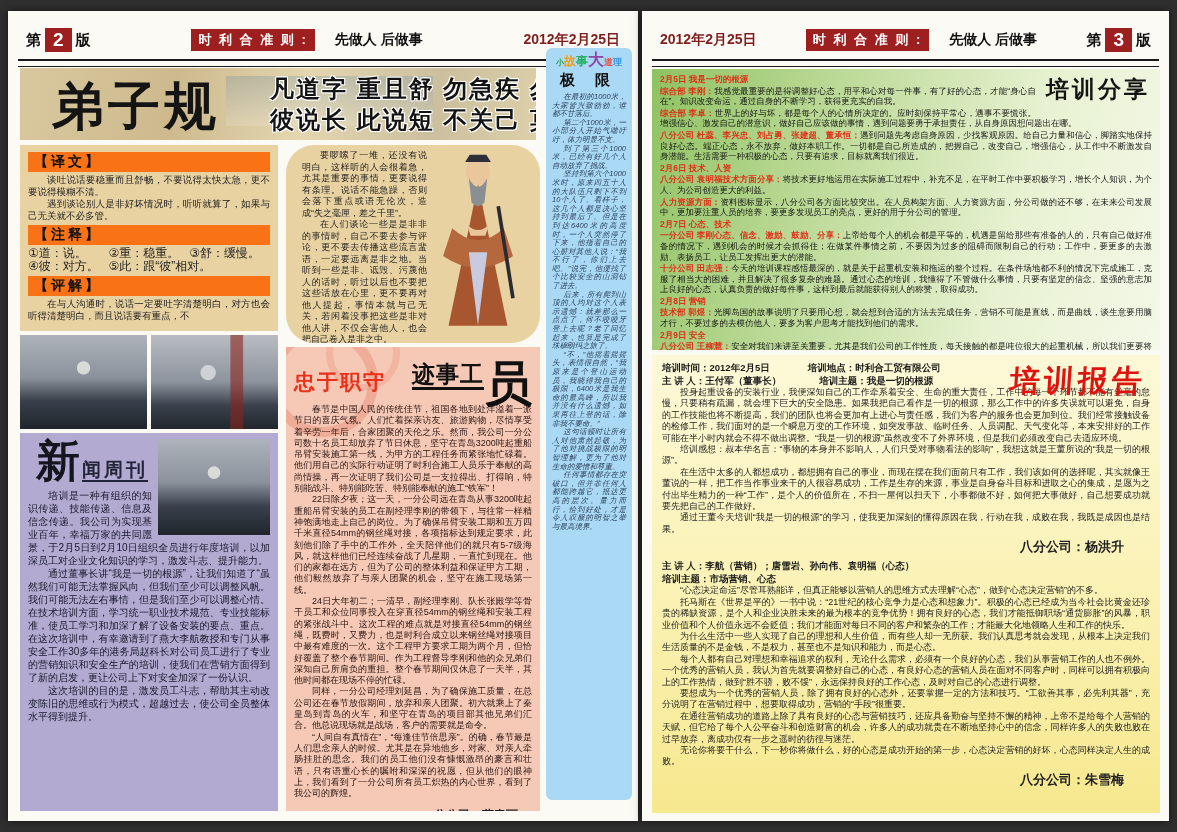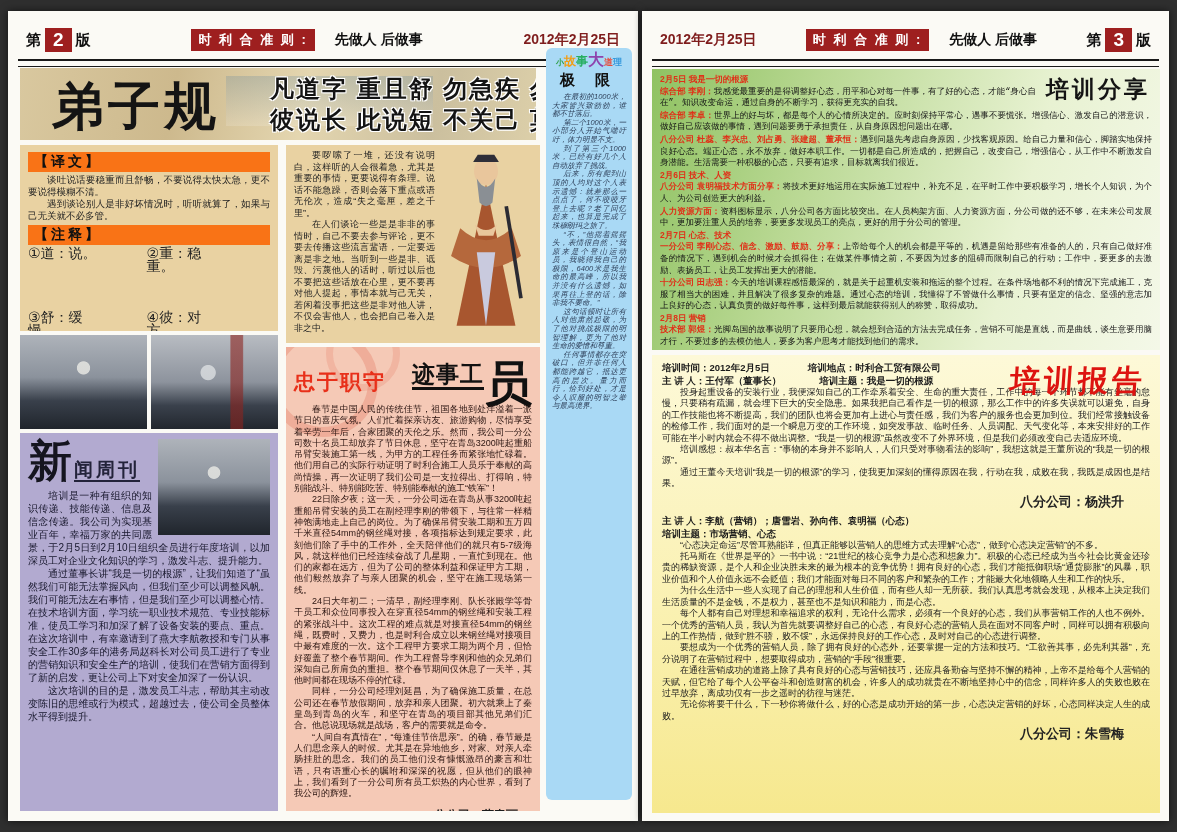--- a/index.html
+++ b/index.html
@@ -24,45 +24,45 @@
   .banner::after{content:"";position:absolute;left:40%;top:8px;width:40%;height:70%;background:linear-gradient(180deg,rgba(90,130,160,.25),rgba(255,255,255,.15));}
   .dz-title{position:absolute;left:20px;top:4px;font-size:52px;font-weight:900;color:#141414;letter-spacing:4px;margin-left:12px;}
   .dz-verse{position:absolute;left:250px;top:5px;font-size:24px;font-weight:900;color:#141414;line-height:31px;letter-spacing:2px;white-space:nowrap;z-index:2;
     text-shadow:1px 1px 0 #fff,-1px -1px 0 #fff,1px -1px 0 #fff,-1px 1px 0 #fff;}
 
   
   .tanL{position:absolute;top:134px;left:12px;width:258px;height:186px;background:#e9d2a2;padding:4px 8px;box-sizing:border-box;overflow:hidden;}
   .bar{background:#f97316;color:#111;font-weight:bold;font-size:14px;letter-spacing:3px;padding:1px 6px;margin:3px 0 2px;}
   .tanL p{margin:0;font-size:9.5px;line-height:12px;color:#222;text-align:justify;}
   .ind{text-indent:2em;}
-  .zgrid{display:flex;flex-wrap:wrap;font-size:14px;line-height:13px;color:#222;gap:38px;}
+  .zgrid{display:flex;flex-wrap:wrap;font-size:12px;line-height:13px;color:#222;}
   .zgrid span{width:33.3%;}
   .zgrid span.wide{width:50%;}
 
   
   .photos{position:absolute;top:324px;left:12px;width:258px;height:94px;display:flex;gap:4px;}
   .photo{background:
      radial-gradient(circle at 50% 35%, rgba(235,235,230,.8) 0 7%, transparent 8%),
      linear-gradient(180deg,#aeb3ba 0%,#8b929c 45%,#39404b 70%,#20252c 100%);}
   .photos .photo{flex:1;}
   .ph2{background:
      linear-gradient(90deg,transparent 62%, rgba(140,35,30,.6) 63%, rgba(140,35,30,.6) 72%, transparent 73%),
      radial-gradient(circle at 45% 40%, rgba(225,228,230,.75) 0 8%, transparent 9%),
      linear-gradient(180deg,#b8bcc2 0%,#8d939d 50%,#3a414c 75%,#22272e 100%);}
 
   
   .purple{position:absolute;top:422px;left:12px;width:258px;height:378px;background:#b2aad0;padding:6px 8px;box-sizing:border-box;overflow:hidden;}
   .ph3{float:right;width:112px;height:96px;margin:0 0 4px 6px;}
-  .nw-head{margin:2px 0 6px;}
+  .nw-head{margin:2px 8px 6px;}
   .nw-big{font-size:44px;font-weight:900;color:#15151f;line-height:40px;}
   .nw-rest{font-size:19px;font-weight:900;color:#23233a;letter-spacing:3px;border-bottom:2px solid #23233a;margin-left:2px;}
   .purple p{margin:0;font-size:10px;line-height:13px;color:#17172c;text-align:justify;}
 
   
-  .tanM{position:absolute;top:134px;left:278px;width:254px;height:198px;background:#e9d2a2;padding:5px 8px;box-sizing:border-box;overflow:hidden;}
+  .tanM{position:absolute;top:134px;left:278px;width:254px;height:198px;background:#e9d2a2;padding:5px 16px;box-sizing:border-box;overflow:hidden;border-radius:28px;}
   .tanM p{margin:0;font-size:9px;line-height:11.5px;color:#222;text-align:justify;}
   .confucius{float:right;width:92px;height:186px;margin:0 0 2px 5px;}
 
   
   .pink{position:absolute;top:336px;left:278px;width:254px;height:464px;background:#f5c9b6;padding:5px 8px;box-sizing:border-box;overflow:hidden;}
   .pink::before{content:"";position:absolute;left:-18px;top:-20px;width:90px;height:90px;border:10px solid rgba(226,110,85,.30);border-radius:50%;}
   .pink::after{content:"";position:absolute;left:40px;top:-30px;width:60px;height:60px;border:7px solid rgba(226,110,85,.22);border-radius:50%;}
   .pink-head{position:relative;height:52px;z-index:2;}
   .loyal{position:absolute;left:0;top:16px;color:#e8301a;font-size:21px;font-weight:900;letter-spacing:2px;}
   .deeds{position:absolute;right:0;top:0;}
@@ -82,21 +82,21 @@
   .story-mast .c5{font-size:9px;color:#3498db;}
   .story-title{text-align:center;font-size:15px;font-weight:900;color:#111;letter-spacing:8px;margin-bottom:3px;}
   .blue p{margin:0;font-size:7.5px;line-height:8.6px;color:#30425c;text-align:justify;text-indent:1.5em;font-style:italic;}
 
   
   .green{position:absolute;top:58px;left:10px;width:508px;height:281px;box-sizing:border-box;padding:5px 8px;overflow:hidden;
     background:linear-gradient(105deg,#8fc262 0%,#b9d893 30%,#e8f2d2 70%,#f4f8e8 100%);}
   .share-title{float:right;font-size:23px;font-weight:900;color:#141414;letter-spacing:3px;margin:0 2px 4px 10px;}
   .green p{margin:0 0 1px;font-size:8.5px;line-height:10.6px;color:#151515;text-align:justify;}
   .sh{color:#e03018;font-weight:bold;}
-  .sb{color:#151515;font-family:Liberation Mono, monospace;}
+  .sb{color:#151515;}
 
   
   .yellow{position:absolute;top:344px;left:10px;width:508px;height:458px;box-sizing:border-box;padding:6px 10px;overflow:hidden;
     background:linear-gradient(180deg,#fdf9d8 0%,#faf1b2 55%,#f6e88e 100%);}
   .report-title{position:absolute;right:14px;top:6px;font-size:30px;font-weight:900;color:#dd1410;letter-spacing:4px;font-family:"Liberation Serif","DejaVu Serif",serif;transform:skewX(-4deg);}
   .meta-row{display:flex;gap:38px;font-size:9.5px;font-weight:bold;color:#1a1a1a;line-height:13px;max-width:360px;}
   .yellow p{margin:0;font-size:9px;line-height:11.4px;color:#1d1d1d;text-align:justify;}
   .ysig{text-align:right;padding-right:26px;font-size:13px;font-weight:bold;color:#222;font-family:"Liberation Serif","DejaVu Serif",serif;margin:3px 0;}
   .metaline{font-size:9.5px;font-weight:bold;color:#1a1a1a;line-height:13px;}
 </style>
@@ -192,20 +192,21 @@
     </div>
 
     <div class="blue">
       <div class="story-mast">
         <span class="c0">小</span><span class="c1">故</span><span class="c2">事</span><span class="c3">大</span><span class="c4">道</span><span class="c5">理</span>
       </div>
       <div class="story-title">极 限</div>
       <p>在最初的1000米，大家皆兴致勃勃，谁都不甘落后。</p>
       <p>第二个1000米，一小部分人开始气喘吁吁，体力明显不支。</p>
       <p>到了第三个1000米，已经有好几个人自动放弃了挑战。</p>
+      <p>坚持到第六个1000米时，原来四五十人的大队伍只剩下不到10个人了。看样子，这几个人都是决心坚持到最后了。但是在到达6400米的高度时，一个人突然停了下来，他指着自己的心脏对其他人说：“我不行了，你们上去吧。”说完，他便找了个比较安全的山洞钻了进去。</p>
       <p>后来，所有爬到山顶的人均对这个人表示遗憾：就差那么一点点了，何不咬咬牙登上去呢？老了回忆起来，也算是完成了珠穆朗玛之旅了。</p>
       <p>“不，”他摇着摇摇头，表情很自然，“我原来是个登山运动员，我晓得我自己的极限，6400米是我生命的最高峰，所以我并没有什么遗憾，如果再往上登的话，除非我不要命。”</p>
       <p>这句话顿时让所有人对他肃然起敬，为了他对挑战极限的明智理解，更为了他对生命的爱惜和尊重。</p>
       <p>任何事情都存在突破口，但并非任何人都能跨越它，抵达更高的层次。量力而行，恰到好处，才是令人叹服的明智之举与最高境界。</p>
     </div>
   </div>
 
   <div class="page right">
     <div class="phead">
       <div class="pdate">2012年2月25日</div>
@@ -244,20 +245,21 @@
       <div class="meta-row">
         <span>培训时间：2012年2月5日</span>
         <span>培训地点：时利合工贸有限公司</span>
       </div>
       <div class="meta-row">
         <span>主 讲 人：王付军（董事长）</span>
         <span>培训主题：我是一切的根源</span>
       </div>
       <p class="ind">投身起重设备的安装行业，我便深知自己的工作牵系着安全、生命的重大责任，工作中的每一个环节都不能有丝毫的怠慢，只要稍有疏漏，就会埋下巨大的安全隐患。如果我把自己看作是一切的根源，那么工作中的许多失误就可以避免，自身的工作技能也将不断提高，我们的团队也将会更加有上进心与责任感，我们为客户的服务也会更加到位。我们经常接触设备的检修工作，我们面对的是一个瞬息万变的工作环境，如突发事故、临时任务、人员调配、天气变化等，本来安排好的工作可能在半小时内就会不得不做出调整。“我是一切的根源”虽然改变不了外界环境，但是我们必须改变自己去适应环境。</p>
       <p class="ind">培训感想：叔本华名言：“事物的本身并不影响人，人们只受对事物看法的影响”，我想这就是王董所说的“我是一切的根源”。</p>
+      <p class="ind">在生活中太多的人都想成功，都想拥有自己的事业，而现在摆在我们面前只有工作，我们该如何的选择呢，其实就像王董说的一样，把工作当作事业来干的人很容易成功，工作是生存的来源，事业是自身奋斗目标和进取之心的集成，是愿为之付出毕生精力的一种“工作”，是个人的价值所在，不扫一屋何以扫天下，小事都做不好，如何把大事做好，自己想要成功就要先把自己的工作做好。</p>
       <p class="ind">通过王董今天培训“我是一切的根源”的学习，使我更加深刻的懂得原因在我，行动在我，成败在我，我既是成因也是结果。</p>
       <div class="ysig">八分公司：杨洪升</div>
       <div class="metaline">主 讲 人：李航（营销）；唐雪岩、孙向伟、袁明福（心态）</div>
       <div class="metaline">培训主题：市场营销、心态</div>
       <p class="ind">“心态决定命运”尽管耳熟能详，但真正能够以营销人的思维方式去理解“心态”，做到“心态决定营销”的不多。</p>
       <p class="ind">托马斯在《世界是平的》一书中说：“21世纪的核心竞争力是心态和想象力”。积极的心态已经成为当今社会比黄金还珍贵的稀缺资源，是个人和企业决胜未来的最为根本的竞争优势！拥有良好的心态，我们才能抵御职场“通货膨胀”的风暴，职业价值和个人价值永远不会贬值；我们才能面对每日不同的客户和繁杂的工作；才能最大化地领略人生和工作的快乐。</p>
       <p class="ind">为什么生活中一些人实现了自己的理想和人生价值，而有些人却一无所获。我们认真思考就会发现，从根本上决定我们生活质量的不是金钱，不是权力，甚至也不是知识和能力，而是心态。</p>
       <p class="ind">每个人都有自己对理想和幸福追求的权利，无论什么需求，必须有一个良好的心态，我们从事营销工作的人也不例外。一个优秀的营销人员，我认为首先就要调整好自己的心态，有良好心态的营销人员在面对不同客户时，同样可以拥有积极向上的工作热情，做到“胜不骄，败不馁”，永远保持良好的工作心态，及时对自己的心态进行调整。</p>
       <p class="ind">要想成为一个优秀的营销人员，除了拥有良好的心态外，还要掌握一定的方法和技巧。“工欲善其事，必先利其器”，充分说明了在营销过程中，想要取得成功，营销的“手段”很重要。</p>
       <p class="ind">在通往营销成功的道路上除了具有良好的心态与营销技巧，还应具备勤奋与坚持不懈的精神，上帝不是给每个人营销的天赋，但它给了每个人公平奋斗和创造财富的机会，许多人的成功就贵在不断地坚持心中的信念，同样许多人的失败也败在过早放弃，离成功仅有一步之遥时的彷徨与迷茫。</p>

